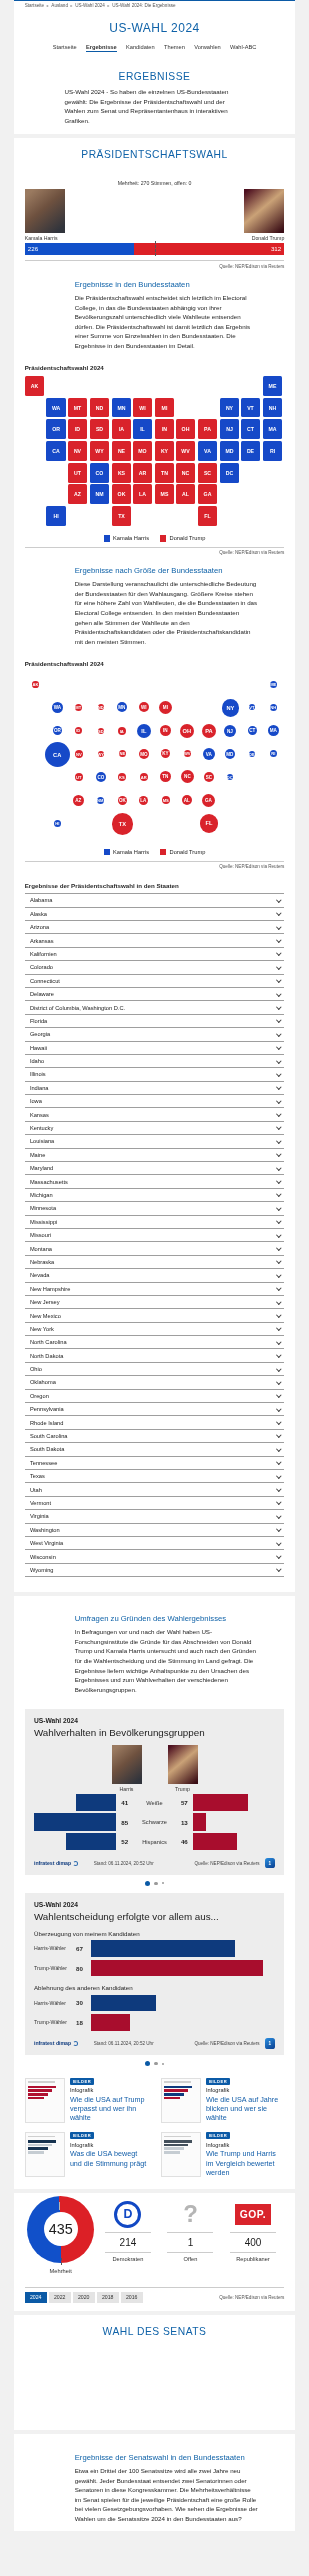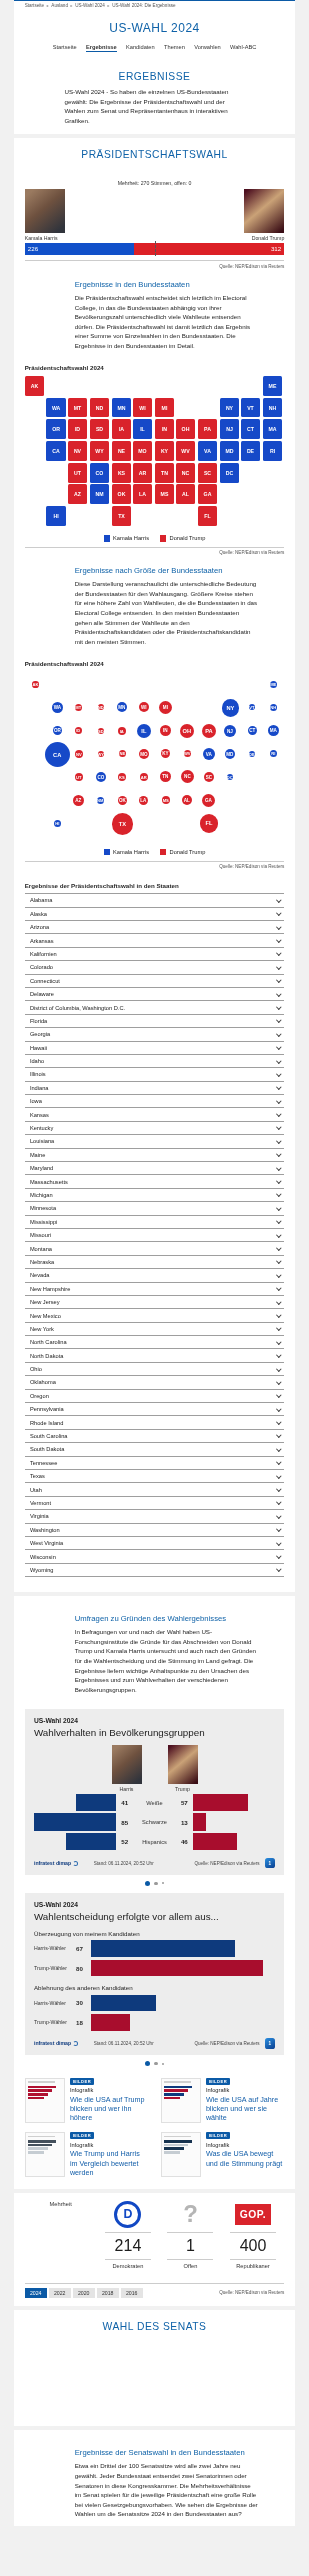--- a/index.html
+++ b/index.html
@@ -160,21 +160,21 @@
   .maj-label { font-size:5.7px; color:#333; margin-top:5.2px; }
   .house-parties { flex:1; display:flex; justify-content:space-around; padding-top:4.1px; }
   .party-col { text-align:center; width:46px; }
   .logo-cell { height:29px; display:flex; align-items:center; justify-content:center; }
   .d-logo { width:27px; height:27px; border-radius:50%; border:3.6px solid #1148c4;
     display:flex; align-items:center; justify-content:center; color:#1148c4;
     font-weight:bold; font-size:12.4px; }
   .q-mark { font-size:24px; color:#b5b5b5; font-weight:bold; }
   .gop-logo { background:#d9232b; color:#fff; font-weight:bold; font-size:10.3px;
     padding:5.2px 5.2px; letter-spacing:0.5px; }
-  .party-num { font-size:16px; color:#1d1d1d; border-top:0.5px solid #ccc; margin-top:3.1px; padding-top:4.1px; }
+  .party-num { font-size:10px; color:#1d1d1d; border-top:0.5px solid #ccc; margin-top:3.1px; padding-top:4.1px; }
   .party-label { font-size:5.7px; color:#333; border-top:0.5px solid #ccc; margin-top:4.1px; padding-top:3.1px; }
   .house-bottom { display:flex; align-items:center; justify-content:space-between;
     margin:13.4px 10.3px 0 10.3px; border-top:0.5px solid #ccc; padding:4.1px 0 8.2px 0; }
   .year-pills { display:flex; gap:2.1px; }
   .pill { font-size:5.2px; padding:2.1px 5.2px; background:#e4e4e4; color:#333; cursor:pointer; }
   .pill.active { background:#0b5aa6; color:#fff; }
   .house-src { font-size:4.6px; color:#555; }
 
   .empty-tall { height:88px; }
 </style>
@@ -717,21 +717,21 @@
           <div class="t-bars">
             <div class="t-bar" style="background: rgb(176, 16, 48); width: 85%;"></div>
             <div class="t-bar" style="background: rgb(176, 16, 48); width: 73%;"></div>
             <div class="t-bar" style="background: rgb(176, 16, 48); width: 61%;"></div>
             <div class="t-bar" style="background: rgb(176, 16, 48); width: 49%;"></div>
           </div>
         </div>
         <div class="teaser-text">
           <span class="badge">BILDER</span>
           <div class="teaser-kicker">Infografik</div>
-          <div class="teaser-title">Wie die USA auf Trump blicken und wer ihn höhere</div>
+          <div class="teaser-title">Wie die USA auf Trump verpasst und wer ihn wählte</div>
         </div>
       </div>
       <div class="teaser">
         <div class="thumb">
           <div class="t-line"></div>
           <div class="t-bars">
             <div class="t-bar" style="background: rgb(14, 58, 125); width: 85%;"></div>
             <div class="t-bar" style="background: rgb(176, 16, 48); width: 73%;"></div>
             <div class="t-bar" style="background: rgb(14, 58, 125); width: 61%;"></div>
             <div class="t-bar" style="background: rgb(176, 16, 48); width: 49%;"></div>
@@ -740,54 +740,60 @@
         <div class="teaser-text">
           <span class="badge">BILDER</span>
           <div class="teaser-kicker">Infografik</div>
           <div class="teaser-title">Wie die USA auf Jahre blicken und wer sie wählte</div>
         </div>
       </div>
       <div class="teaser">
         <div class="thumb">
           <div class="t-line"></div>
           <div class="t-bars">
+            <div class="t-bar" style="background: rgb(22, 50, 79); width: 85%;"></div>
+            <div class="t-bar" style="background: rgb(197, 204, 210); width: 73%;"></div>
+            <div class="t-bar" style="background: rgb(22, 50, 79); width: 61%;"></div>
+            <div class="t-bar" style="background: rgb(197, 204, 210); width: 49%;"></div>
+          </div>
+        </div>
+        <div class="teaser-text">
+          <span class="badge">BILDER</span>
+          <div class="teaser-kicker">Infografik</div>
+          <div class="teaser-title">Was die USA bewegt und die Stimmung prägt</div>
+        </div>
+      </div>
+      <div class="teaser">
+        <div class="thumb">
+          <div class="t-line"></div>
+          <div class="t-bars">
             <div class="t-bar" style="background: rgb(68, 80, 92); width: 85%;"></div>
             <div class="t-bar" style="background: rgb(68, 80, 92); width: 73%;"></div>
             <div class="t-bar" style="background: rgb(197, 204, 210); width: 61%;"></div>
             <div class="t-bar" style="background: rgb(197, 204, 210); width: 49%;"></div>
           </div>
         </div>
         <div class="teaser-text">
           <span class="badge">BILDER</span>
           <div class="teaser-kicker">Infografik</div>
           <div class="teaser-title">Wie Trump und Harris im Vergleich bewertet werden</div>
         </div>
       </div>
-      <div class="teaser">
-        <div class="thumb">
-          <div class="t-line"></div>
-          <div class="t-bars">
-            <div class="t-bar" style="background: rgb(22, 50, 79); width: 85%;"></div>
-            <div class="t-bar" style="background: rgb(197, 204, 210); width: 73%;"></div>
-            <div class="t-bar" style="background: rgb(22, 50, 79); width: 61%;"></div>
-            <div class="t-bar" style="background: rgb(197, 204, 210); width: 49%;"></div>
-          </div>
-        </div>
-        <div class="teaser-text">
-          <span class="badge">BILDER</span>
-          <div class="teaser-kicker">Infografik</div>
-          <div class="teaser-title">Was die USA bewegt und die Stimmung prägt</div>
-        </div>
-      </div>
     </div>
 </div>
 
 <div class="card">
   <div class="house-flex">
     <div class="donut-wrap">
+      <div class="donut" id="donut" style="background: conic-gradient(from 180deg, rgb(17, 80, 201) 0deg, rgb(17, 80, 201) 49.1954%, rgb(181, 181, 181) 49.1954%, rgb(181, 181, 181) 49.4253%, rgb(220, 32, 38) 49.4253%, rgb(220, 32, 38) 100%);">
+        <div class="maj-mark"></div>
+        <div class="hole">
+            <span>435</span>
+          </div>
+      </div>
       <div class="maj-label">Mehrheit</div>
     </div>
     <div class="house-parties">
       <div class="party-col">
         <div class="logo-cell">
             <div class="d-logo">
               <span>D</span>
             </div>
           </div>
         <div class="party-num">214</div>

